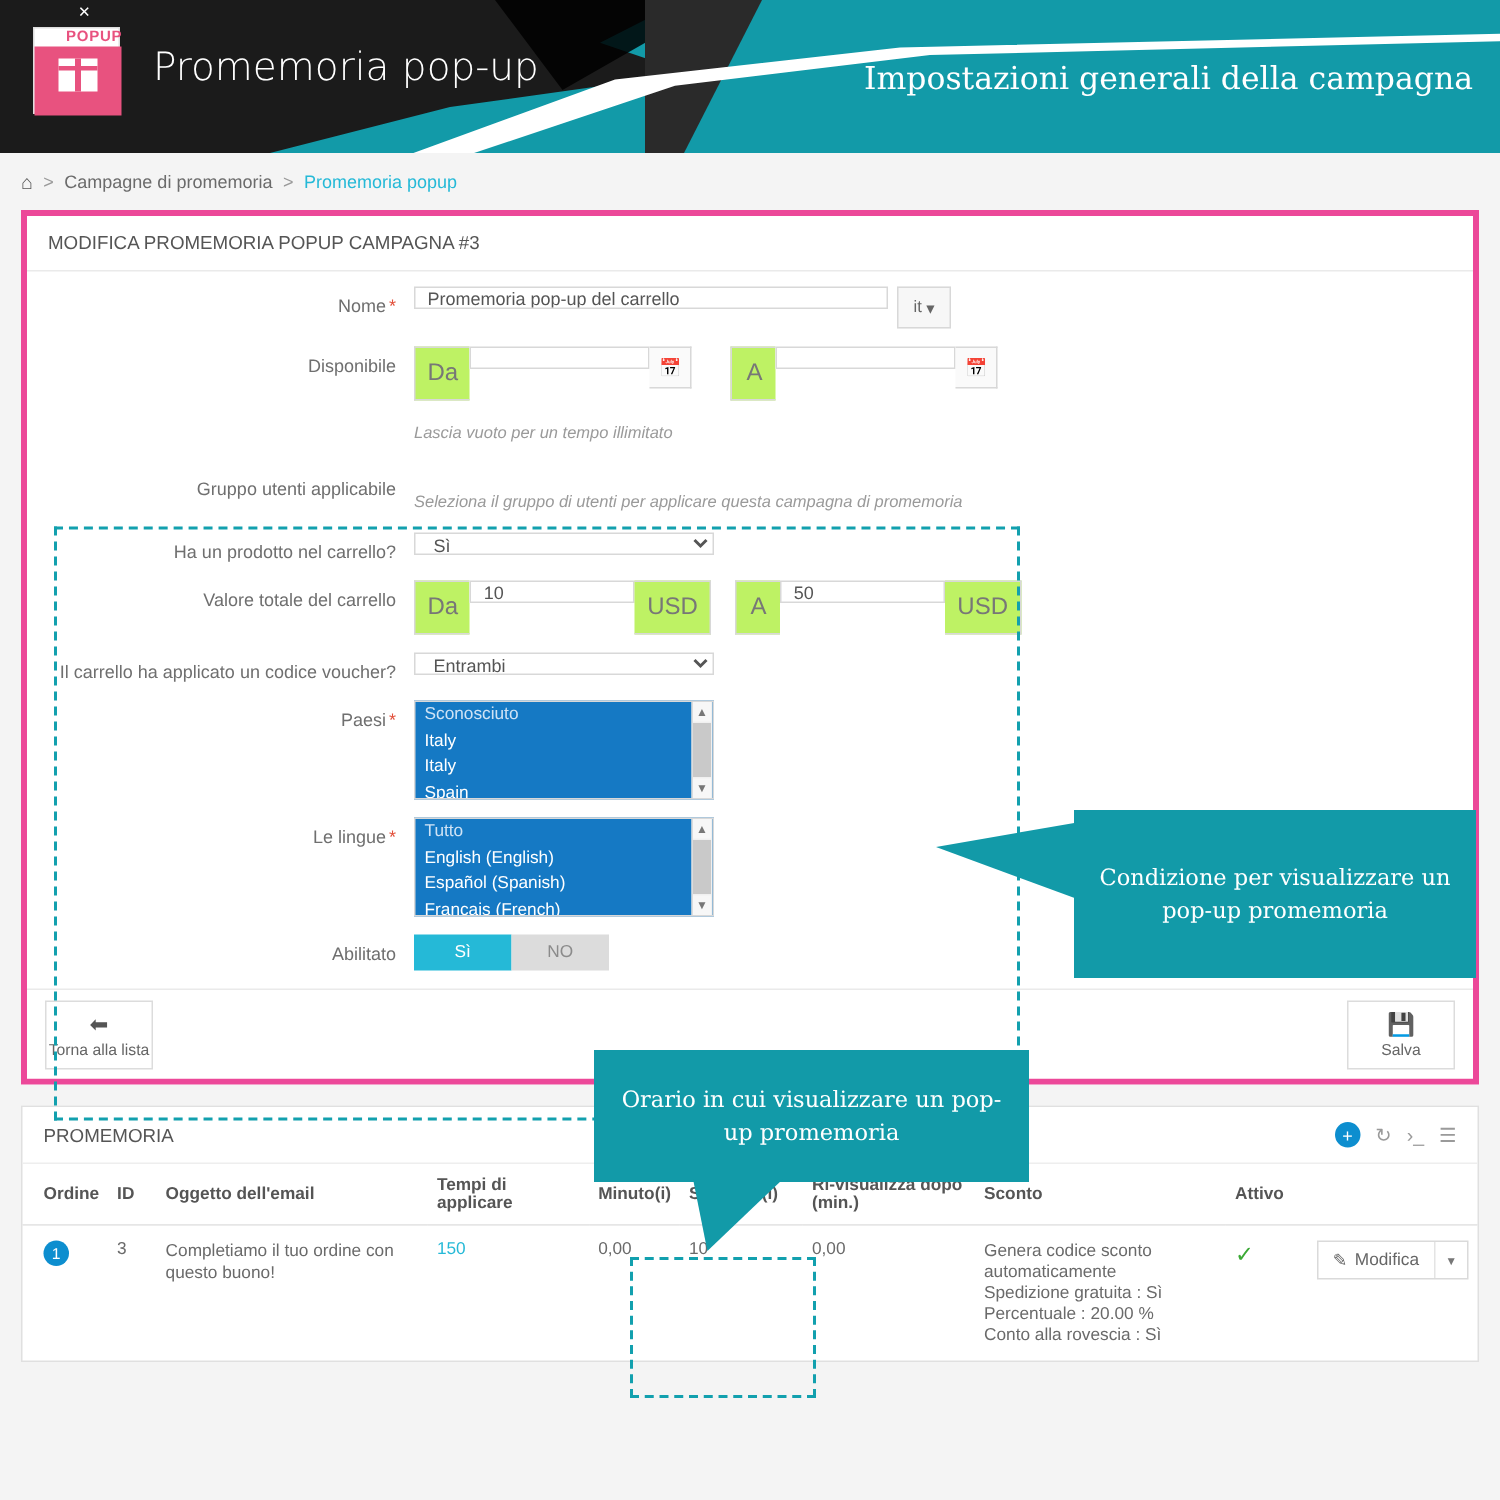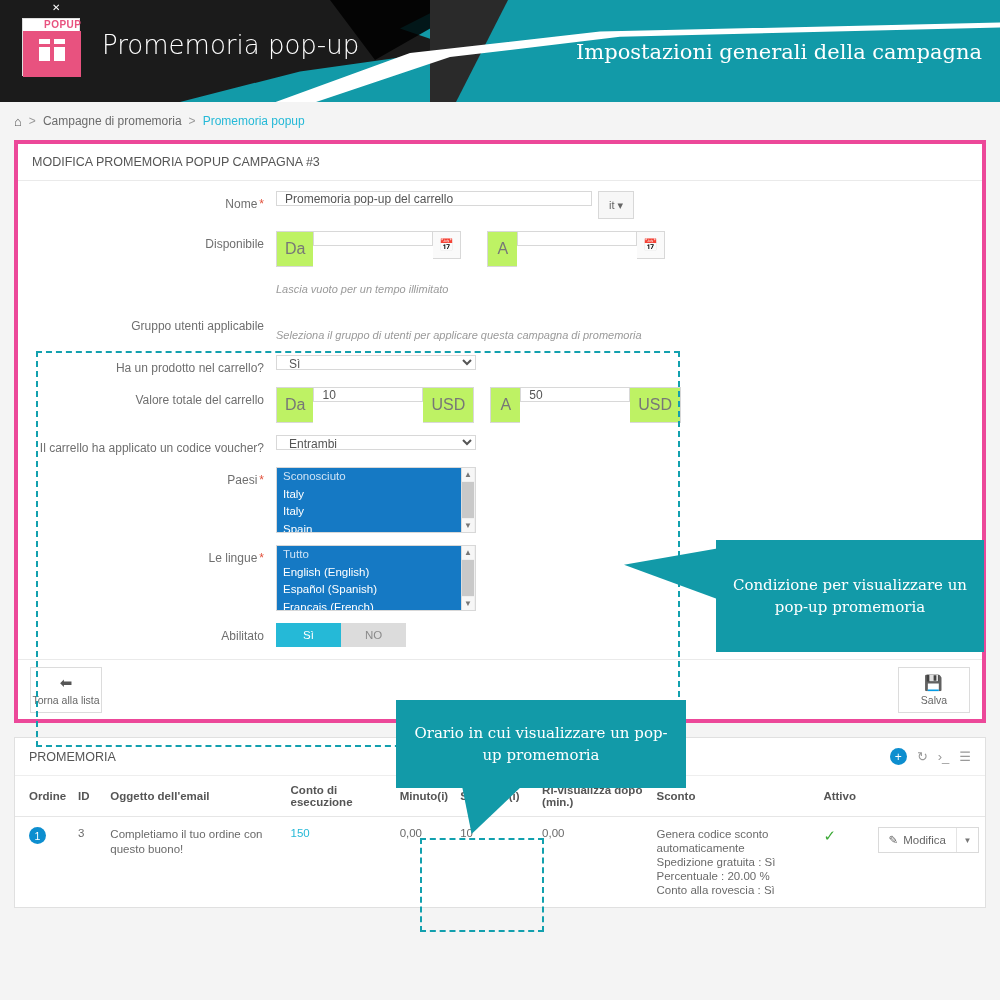--- a/index.html
+++ b/index.html
@@ -545,21 +545,21 @@
       <div class="ic-btn">☰</div>
     </div>
   </div>
 
   <table class="tbl">
     <thead>
       <tr>
         <th style="width:52px; padding-left:14px">Ordine</th>
         <th style="width:34px">ID</th>
         <th style="width:200px">Oggetto dell'email</th>
-        <th style="width:116px">Conto di esecuzione</th>
+        <th style="width:116px">Tempi di applicare</th>
         <th style="width:60px">Minuto(i)</th>
         <th style="width:84px">Secondo(i)</th>
         <th style="width:124px">Ri-visualizza dopo (min.)</th>
         <th style="width:180px">Sconto</th>
         <th style="width:56px">Attivo</th>
         <th></th>
       </tr>
     </thead>
     <tbody>
       <tr>

